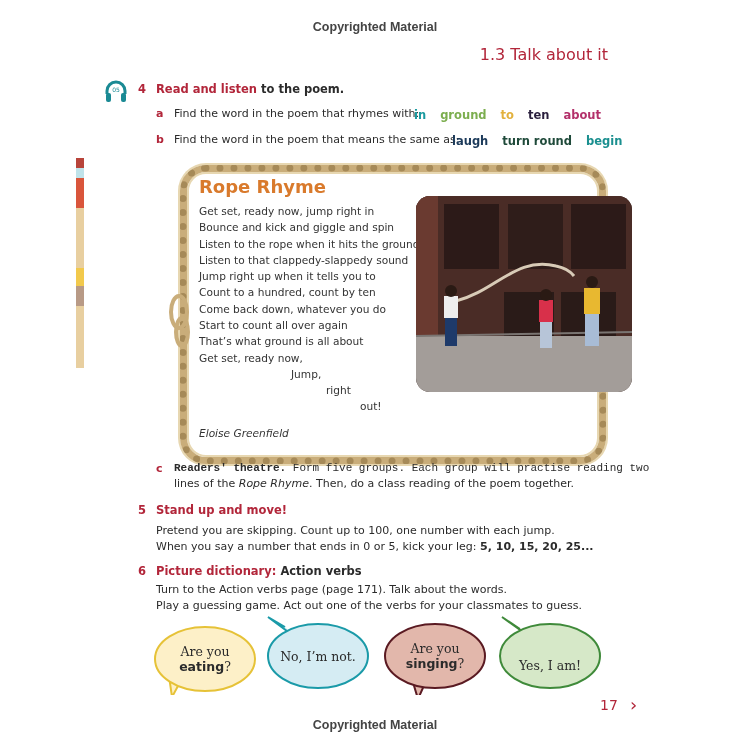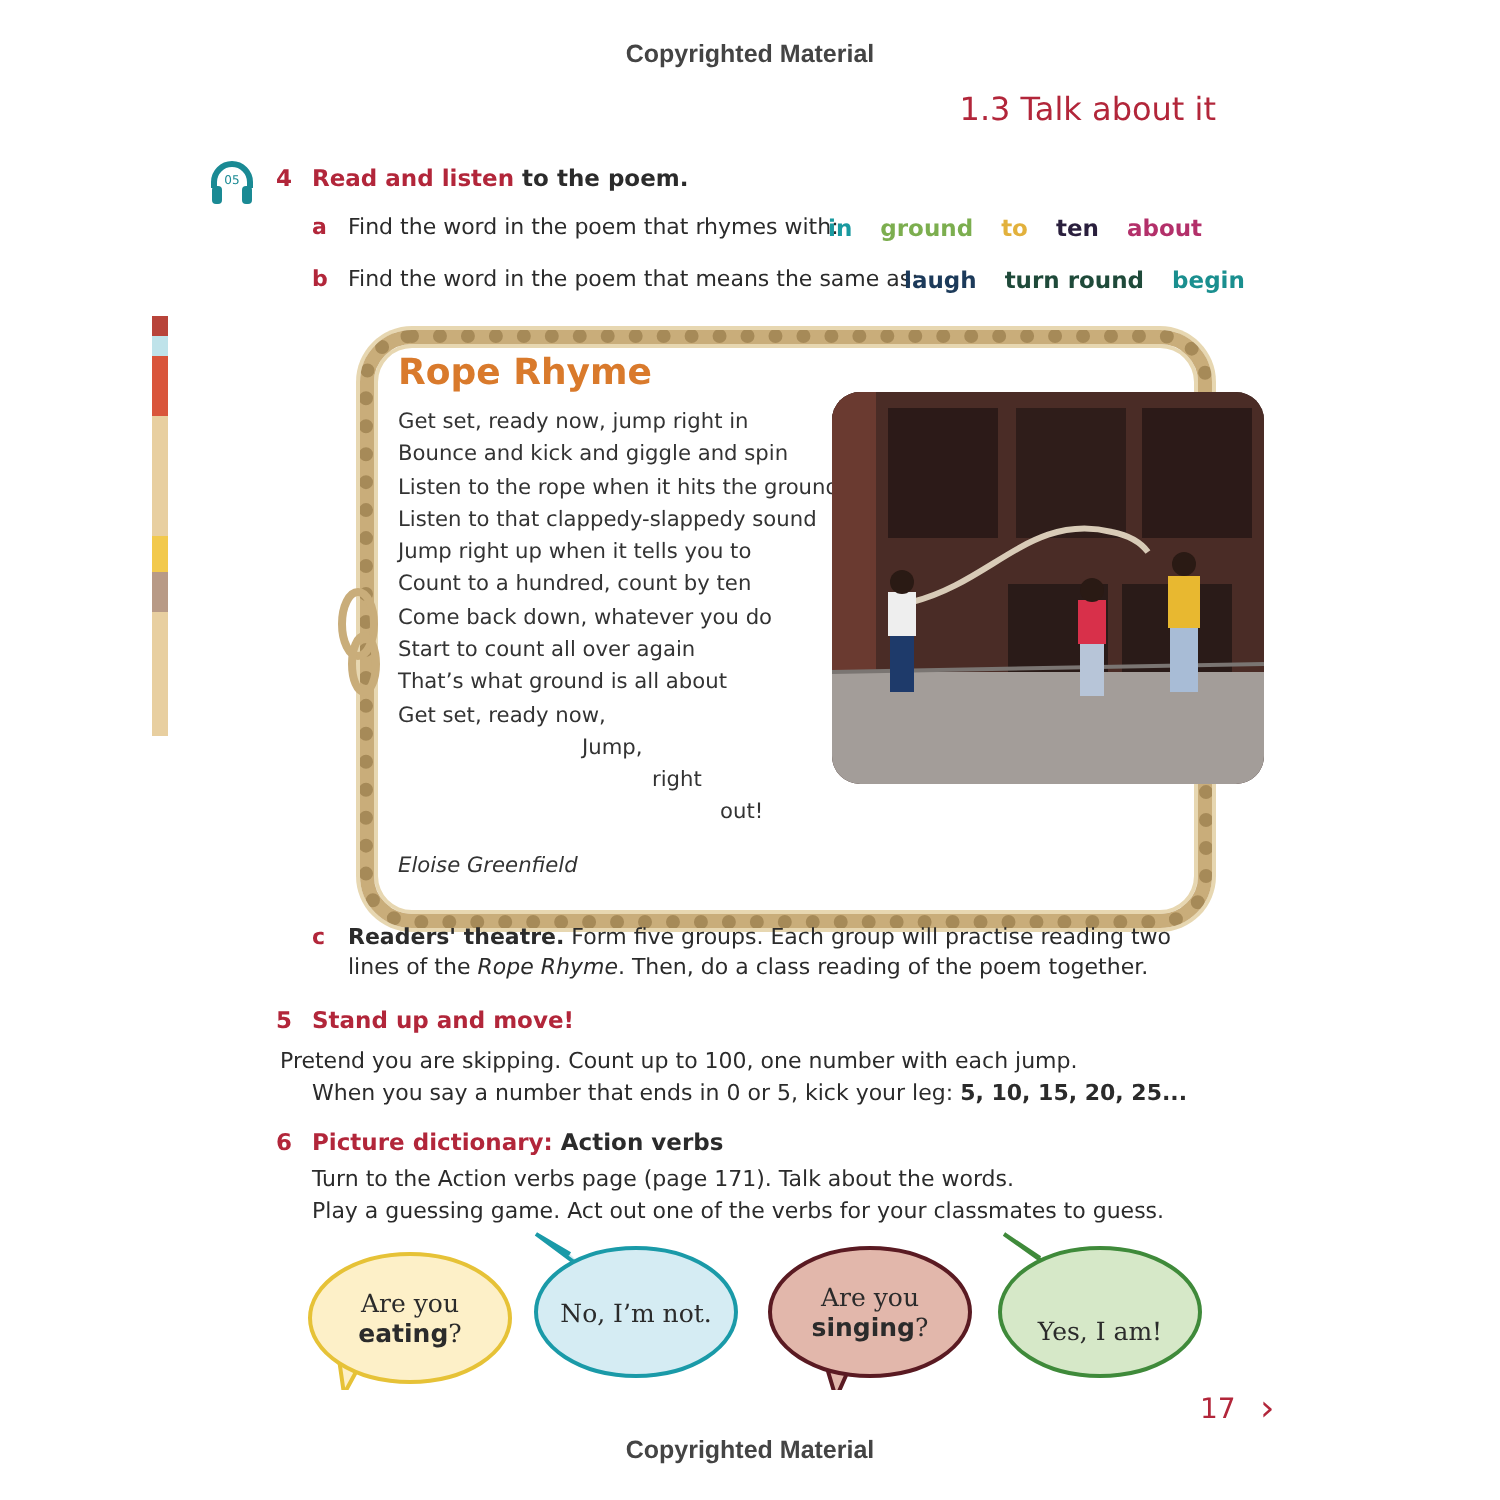--- a/index.html
+++ b/index.html
@@ -115,30 +115,30 @@
     <rect x="123" y="104" width="14" height="22" fill="#d8304a"></rect>
     <rect x="124" y="126" width="12" height="26" fill="#b7c5d8"></rect>
     <circle cx="130" cy="99" r="6" fill="#2a1a14"></circle>
     <rect x="168" y="92" width="16" height="26" fill="#e8b830"></rect>
     <rect x="169" y="118" width="14" height="32" fill="#a8bcd6"></rect>
     <circle cx="176" cy="86" r="6" fill="#2a1a14"></circle>
   </svg>
 </div>
 
 <div class="abs letter" style="left:156px;top:462px;">c</div>
-<div class="abs txt" style="left:174px;top:462px;">
+<div class="abs txt" style="left:174px;top:462px;font-family:Liberation Mono, monospace;">
   <b>Readers' theatre.</b><span> Form five groups. Each group will practise reading two</span>
 </div>
 <div class="abs txt" style="left:174px;top:477px;">
   <span>lines of the </span><i>Rope Rhyme</i><span>. Then, do a class reading of the poem together.</span>
 </div>
 
 <div class="abs num" style="left:138px;top:503px;">5</div>
 <div class="abs head red" style="left:156px;top:503px;">Stand up and move!</div>
-<div class="abs txt" style="left:140px;top:524px;">Pretend you are skipping. Count up to 100, one number with each jump.</div>
+<div class="abs txt" style="left:156px;top:524px;">Pretend you are skipping. Count up to 100, one number with each jump.</div>
 <div class="abs txt" style="left:156px;top:540px;">
   <span>When you say a number that ends in 0 or 5, kick your leg: </span><b>5, 10, 15, 20, 25...</b>
 </div>
 
 <div class="abs num" style="left:138px;top:564px;">6</div>
 <div class="abs head" style="left:156px;top:564px;">
   <span class="red">Picture dictionary:</span><span> Action verbs</span>
 </div>
 <div class="abs txt" style="left:156px;top:583px;">Turn to the Action verbs page (page 171). Talk about the words.</div>
 <div class="abs txt" style="left:156px;top:599px;">Play a guessing game. Act out one of the verbs for your classmates to guess.</div>

